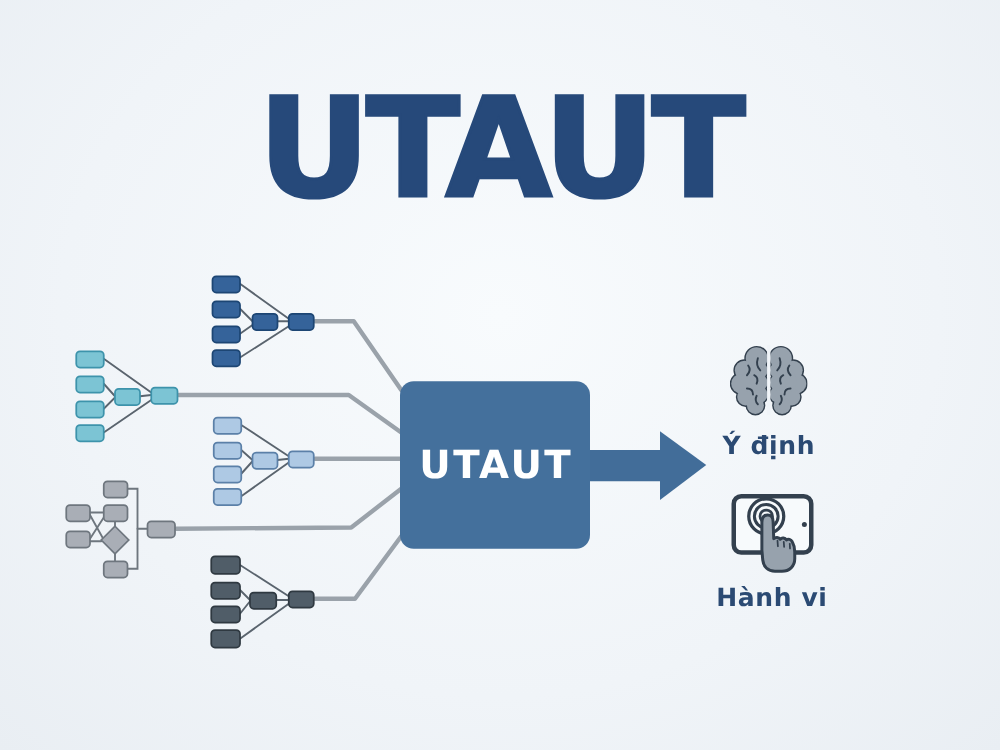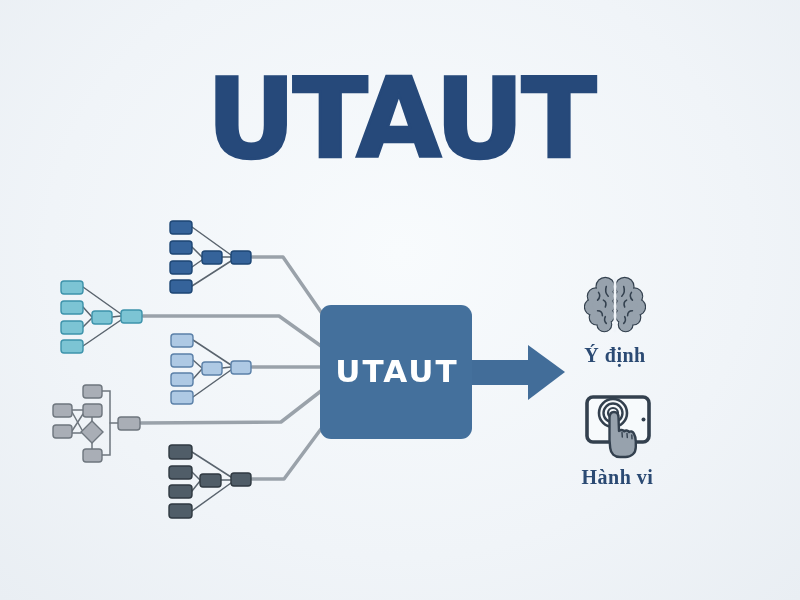--- a/index.html
+++ b/index.html
@@ -41,21 +41,21 @@
   .brain-fillo { fill: var(--icon-fill); stroke: none; }
   .brain-fold  { fill: none; stroke: var(--icon-stroke); stroke-width: 1.6; stroke-linecap: round; }
   .tablet-body { fill: #f7fafc; stroke: var(--icon-stroke); stroke-width: 3.6; }
   .tablet-dot  { fill: var(--icon-stroke); }
   .ripple { fill: none; stroke: var(--icon-stroke); }
   .hand   { fill: var(--icon-fill); stroke: var(--icon-stroke); stroke-width: 2.4; stroke-linejoin: round; }
   .hand-tick { fill: none; stroke: var(--icon-stroke); stroke-width: 1.4; stroke-linecap: round; }
   .outcome-label {
     position: absolute; text-align: center;
     font-size: 20px; font-weight: bold;
-    color: var(--label-text); letter-spacing: 0.5px; font-family: Liberation Serif, serif;
+    color: var(--label-text); letter-spacing: 0.5px;
   }
 </style>
 </head>
 <body>
 
 <div class="stage">
 
   <div class="big-title">UTAUT</div>
 
   <svg class="layer" width="800" height="600" viewBox="0 0 800 600">

